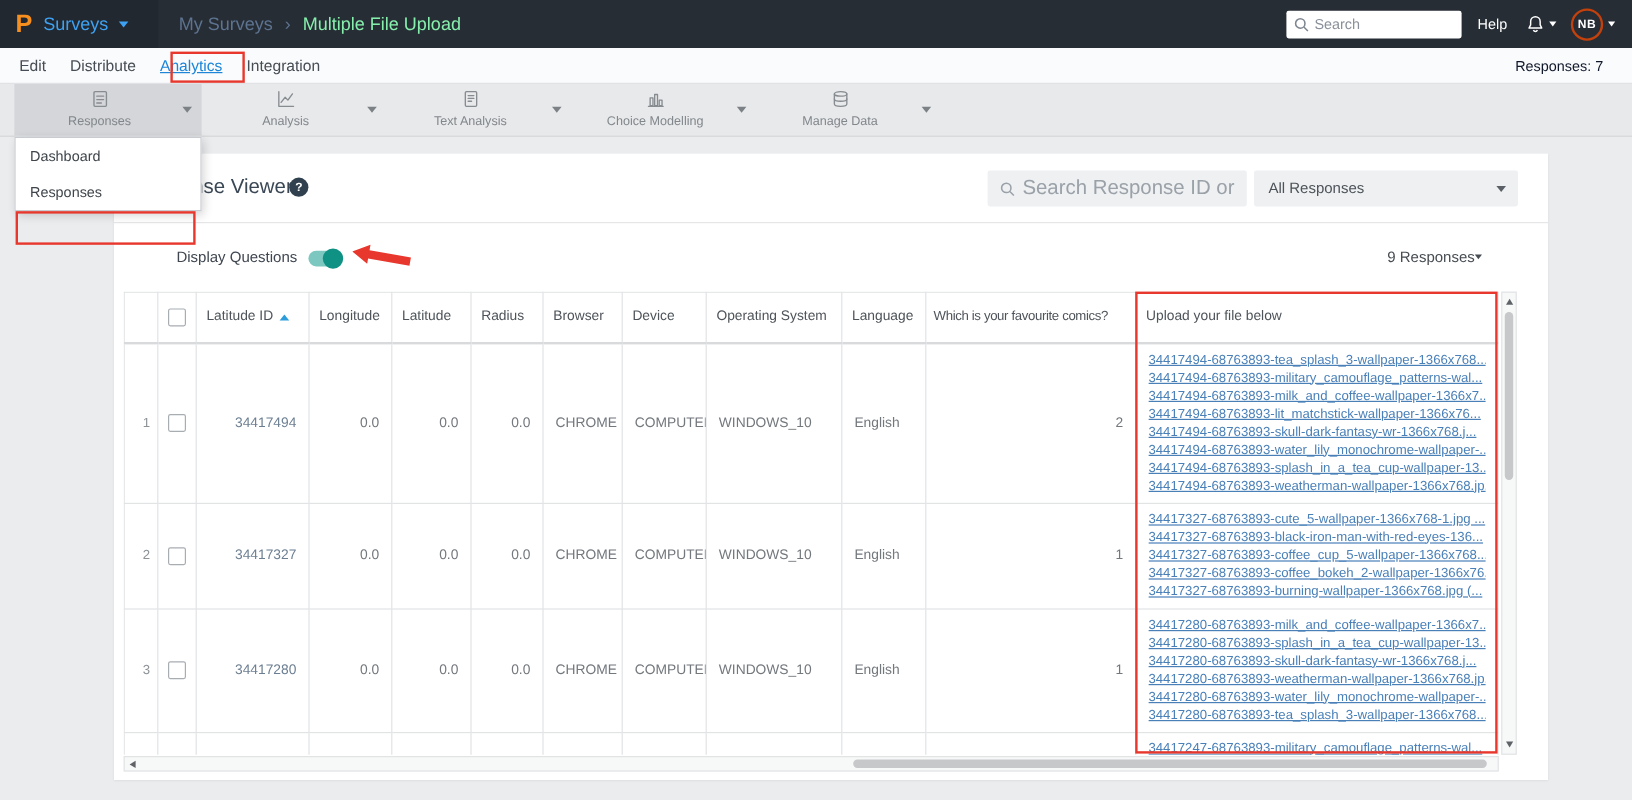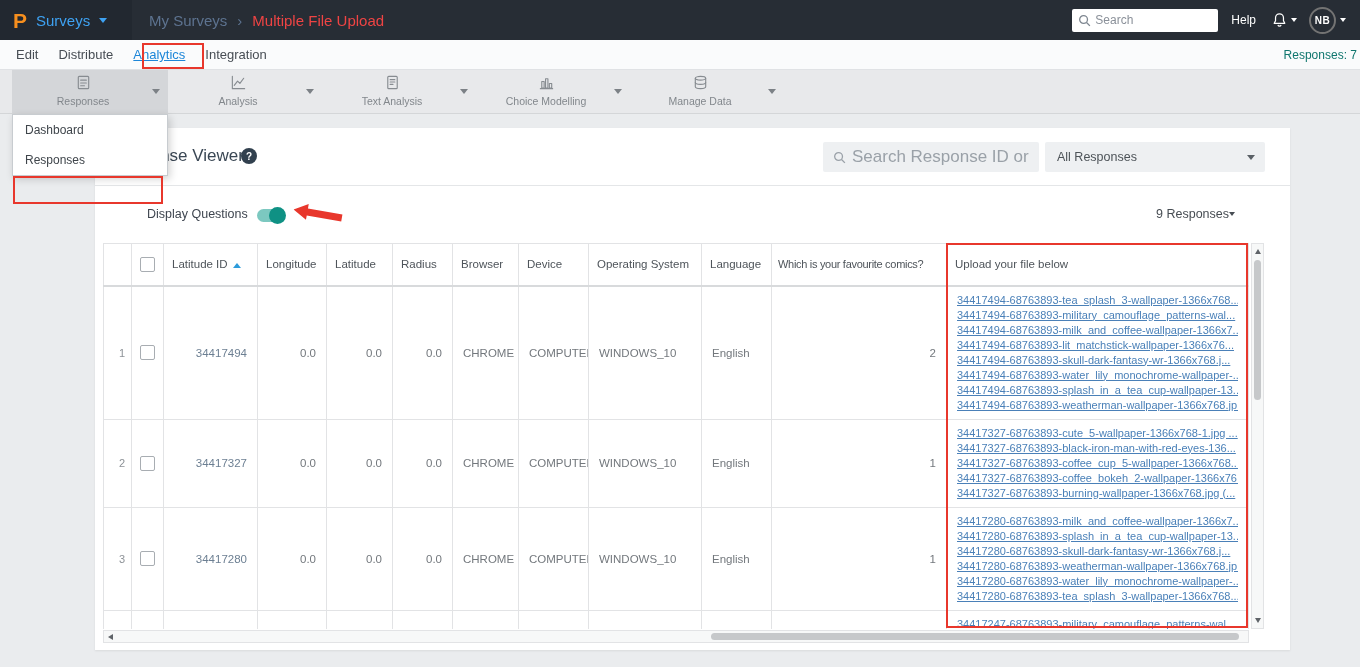--- a/index.html
+++ b/index.html
@@ -8,33 +8,33 @@
 
   
   .topbar{position:absolute;left:0;top:0;right:0;height:40px;background:#272d35;display:flex;align-items:center;z-index:10}
   .brand{height:100%;width:132px;background:#222830;display:flex;align-items:center;padding-left:13px;gap:9px;color:#3ea2f2}
   .logo{color:#f78f1e;font-weight:bold;font-size:21px;line-height:1}
   .brand-label{font-size:15px}
   .caret{display:inline-block;width:0;height:0;border-left:4px solid transparent;border-right:4px solid transparent;border-top:5px solid}
   .crumbs{display:flex;align-items:center;margin-left:17px;font-size:15px}
   .crumb-parent{color:#5d7390}
   .crumb-sep{color:#5d7390;margin:0 10px}
-  .crumb-cur{color:#ef4444}
+  .crumb-cur{color:#86efac}
   .tb-search{margin-left:auto;width:146px;height:23px;background:#fff;border-radius:2px;display:flex;align-items:center;padding:0 6px;gap:4px}
   .tb-search input{border:0;outline:0;flex:1;min-width:0;font-size:12px;color:#333;background:transparent;font-family:inherit}
   .tb-search input::placeholder{color:#8a9099}
   .help-label{color:#fff;font-size:12px;margin-left:13px}
   .bell-wrap{display:flex;align-items:center;margin-left:15px;color:#fff;gap:3px}
   .avatar-wrap{display:flex;align-items:center;margin:0 14px 0 12px;color:#fff;gap:4px}
-  .avatar{width:27px;height:27px;border-radius:50%;border:2px solid #737373;display:flex;align-items:center;justify-content:center;font-size:10px;font-weight:bold;letter-spacing:.5px}
+  .avatar{width:27px;height:27px;border-radius:50%;border:2px solid #c2410c;display:flex;align-items:center;justify-content:center;font-size:10px;font-weight:bold;letter-spacing:.5px}
 
   
   .subnav{position:absolute;top:40px;left:0;right:0;height:30px;background:#fafbfc;border-bottom:1px solid #e0e2e5;display:flex;align-items:center;padding-left:16px;gap:20px;font-size:13px;color:#474d54;z-index:10}
   .subnav .active{color:#1d86d8;text-decoration:underline}
-  .resp-count{margin-left:auto;margin-right:3px;color:#0f766e;font-size:12px}
+  .resp-count{margin-left:auto;margin-right:24px;color:#0f172a;font-size:12px}
 
   
   .toolbar{position:absolute;top:70px;left:0;right:0;height:44px;background:#e8e9eb;border-bottom:1px solid #d4d6d8;z-index:10}
   .tb-item{position:absolute;top:0;height:43px;width:154px;color:#82878c;cursor:default}
   .tb-item .icn{position:absolute;top:4px;left:0;right:14px;display:flex;justify-content:center}
   .tb-item .lbl{position:absolute;top:25px;left:0;right:14px;text-align:center;font-size:10.5px}
   .tb-item>.caret{position:absolute;right:8px;top:19px;color:#7c8186}
   .tb-item.selected{background:#d4d6d9}
   #tbi0{left:12px;width:156px}#tbi1{left:168px}#tbi2{left:322px}#tbi3{left:476px}#tbi4{left:630px}
   .icn svg{stroke:#878c91;fill:none;stroke-width:1.2;stroke-linecap:round;stroke-linejoin:round}

